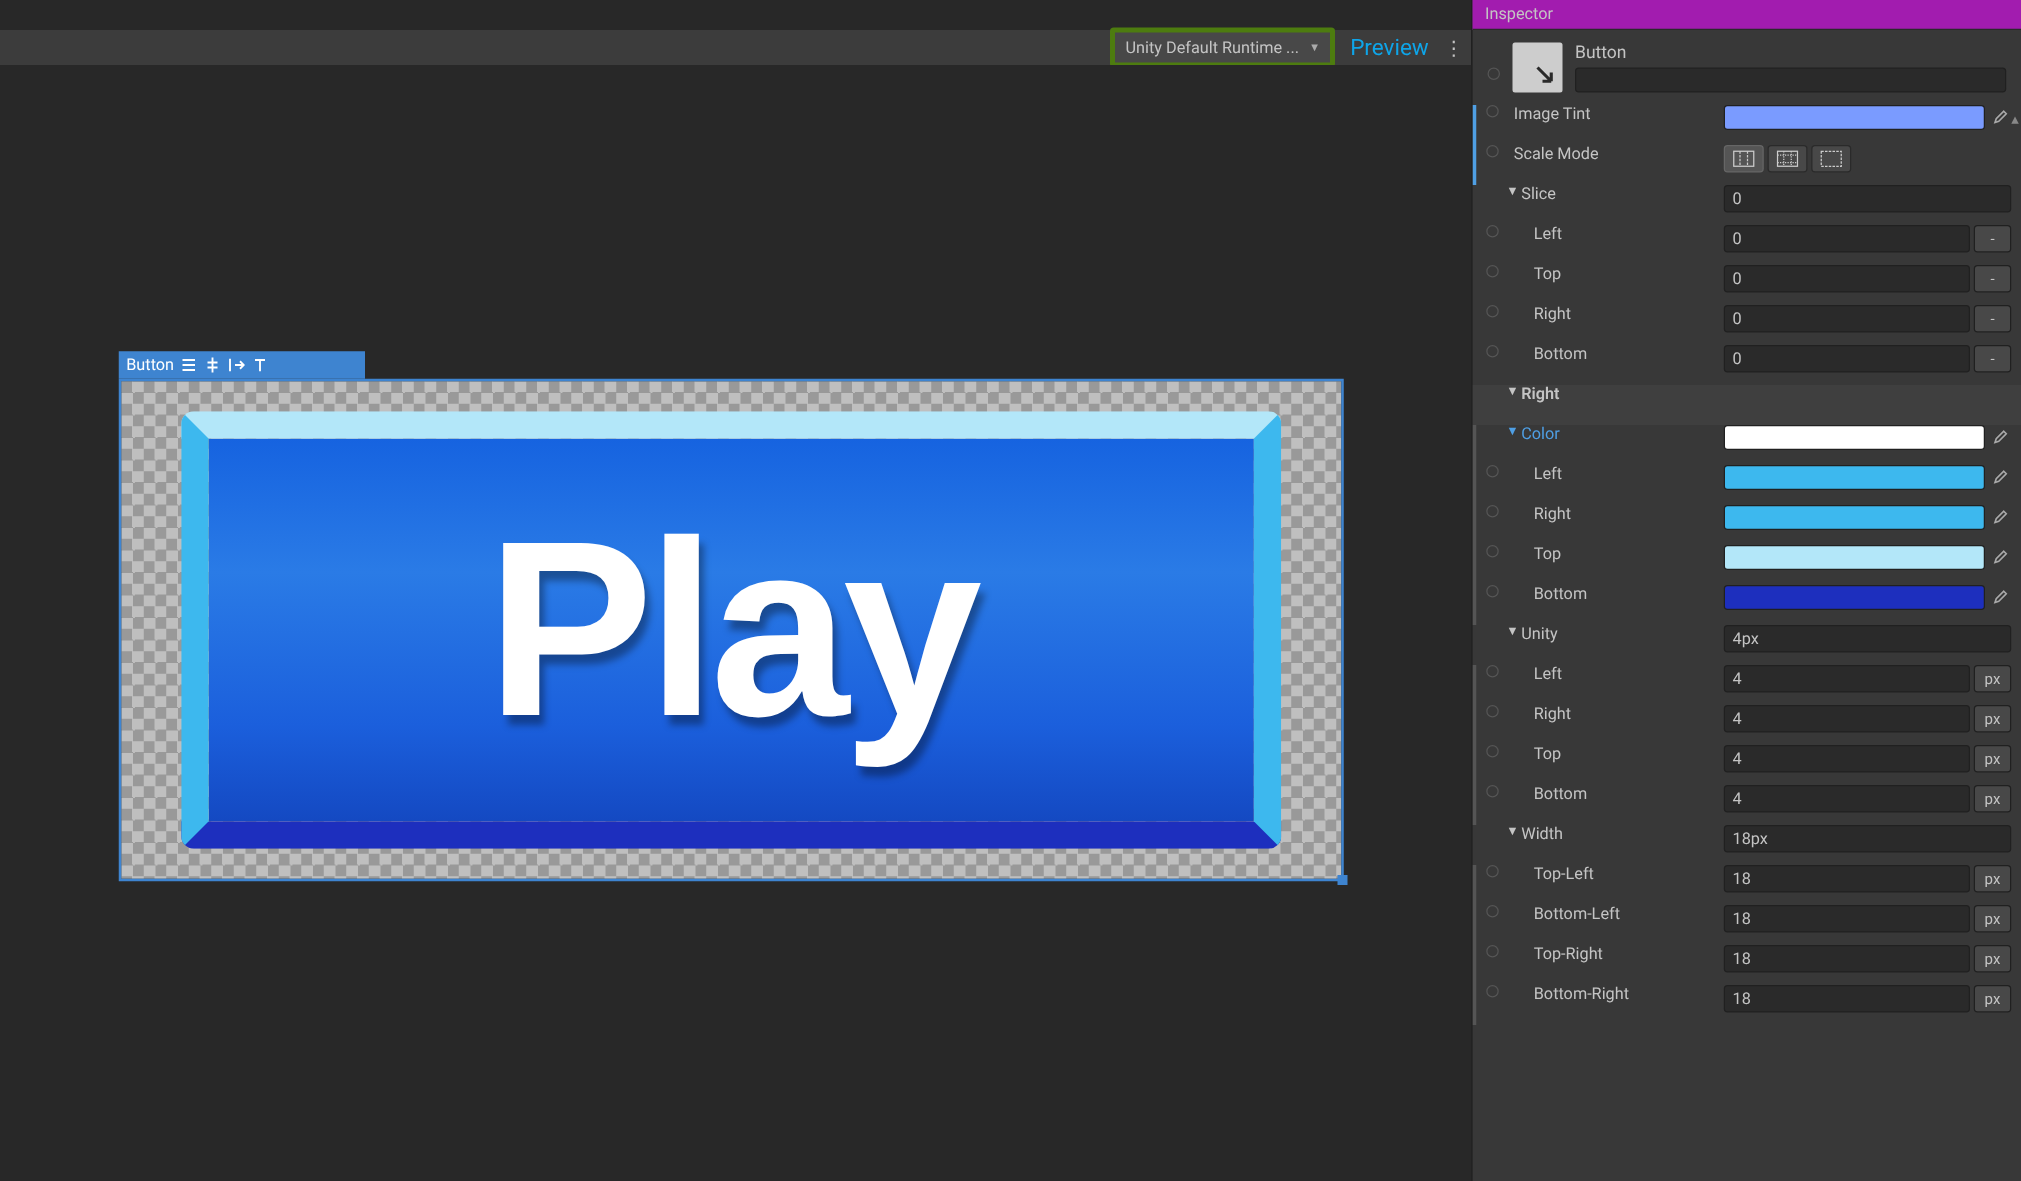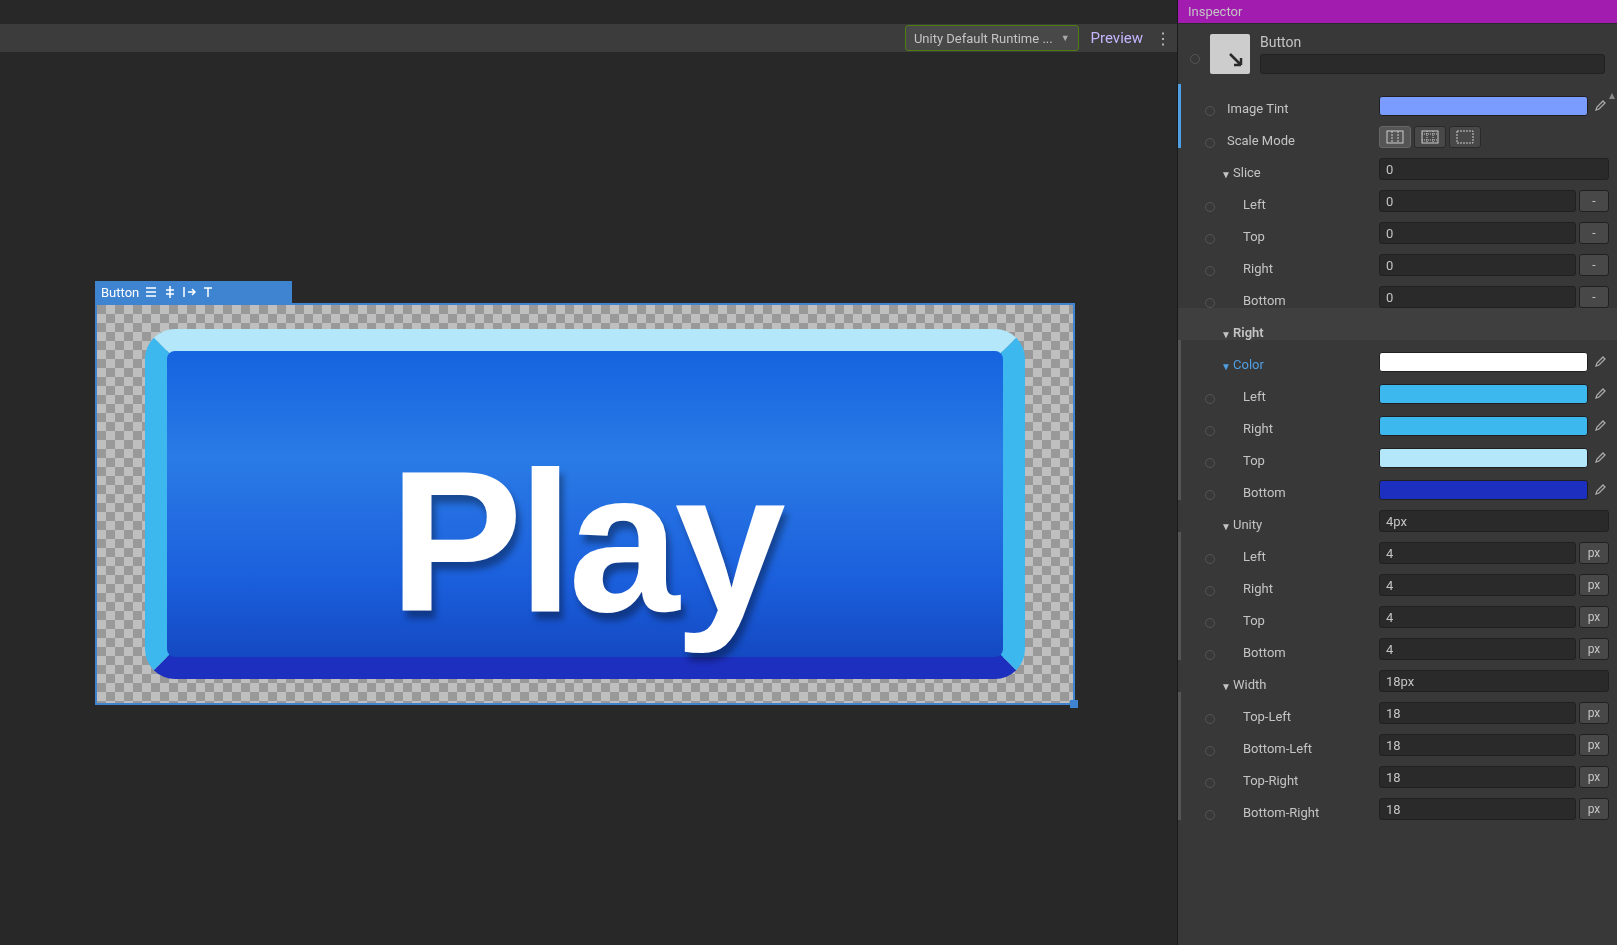--- a/index.html
+++ b/index.html
@@ -1,48 +1,48 @@
 <!DOCTYPE html>
 <html><head>
 <meta charset="utf-8">
 <style>
 *{box-sizing:border-box;margin:0;padding:0;font-family:-apple-system,BlinkMacSystemFont,"Segoe UI",Roboto,sans-serif}
 body{background:#282828;color:#c4c4c4;font-size:12px;overflow:hidden;width:1617px;height:945px}
 .root{display:flex;height:100%}
 .left{flex:1;display:flex;flex-direction:column;background:#282828}
 .tabstrip{height:24px;background:#282828}
 .toolbar{height:28px;background:#3c3c3c;display:flex;align-items:center;justify-content:flex-end;padding-right:6px;gap:2px}
-.runtime-dd{background:#484848;border:1px solid #4d7c0f;height:22px;padding:12px 8px;display:flex;align-items:center;gap:8px;border-radius:3px;cursor:pointer;font-size:13px;color:#c4c4c4}
+.runtime-dd{background:#484848;border:4px solid #4d7c0f;height:22px;padding:12px 8px;display:flex;align-items:center;gap:8px;border-radius:3px;cursor:pointer;font-size:13px;color:#c4c4c4}
 .runtime-dd .caret{font-size:9px;color:#aaa}
-.preview-btn{height:22px;padding:0 10px;background:transparent;border:none;color:#c4b5fd;font-size:15px;cursor:pointer}
+.preview-btn{height:22px;padding:0 10px;background:transparent;border:none;color:#0ea5e9;font-size:18px;cursor:pointer}
 .kebab{height:22px;width:16px;display:flex;align-items:center;justify-content:center;cursor:pointer;font-size:16px;color:#c4c4c4}
 .canvas-area{flex:1;background:#282828;position:relative}
 .viewport{position:absolute;top:229px;left:95px;width:980px}
 .sel-bar{background:#3e84d0;height:22px;display:flex;align-items:center;gap:5px;padding:0 6px;width:197px}
 .sel-bar span{color:#fff;font-size:13px}
 .sel-icon{display:inline-flex}
 .sel-frame{position:relative;border:2px solid #3e84d0;background-image:repeating-conic-gradient(#bfbfbf 0 25%,#999 0 50%);background-size:18px 18px;height:402px;display:flex;align-items:center;justify-content:center}
 .handle{position:absolute;width:8px;height:8px;background:#3e84d0}
 .handle.br{right:-5px;bottom:-5px}
-.play-btn{background:linear-gradient(180deg,#1663e0 0%,#2a7be6 35%,#1b5fdc 75%,#1449c2 100%);border-radius:30px;border-style:solid;border-width:22px;border-top-color:#b3e7f9;border-left-color:#3db8ee;border-right-color:#3db8ee;border-bottom-color:#1d2fbe;width:880px;height:350px;display:flex;align-items:flex-end;justify-content:center}
+.play-btn{background:linear-gradient(180deg,#1663e0 0%,#2a7be6 35%,#1b5fdc 75%,#1449c2 100%);border-radius:10px;border-style:solid;border-width:22px;border-top-color:#b3e7f9;border-left-color:#3db8ee;border-right-color:#3db8ee;border-bottom-color:#1d2fbe;width:880px;height:350px;display:flex;align-items:center;justify-content:center}
 .play-text{font-size:200px;font-weight:900;color:#fff;text-shadow:4px 8px 6px rgba(0,0,0,.35);font-family:Arial,sans-serif;letter-spacing:-5px}
 
 .inspector{width:440px;background:#383838;display:flex;flex-direction:column;border-left:1px solid #1a1a1a}
 .insp-title{height:24px;padding:0 10px;display:flex;align-items:center;font-size:13px;color:#c4c4c4;background:#a21caf;border-bottom:1px solid #2a2a2a}
 .obj-header{display:flex;align-items:flex-start;gap:10px;padding:10px 12px}
 .link-dot{width:10px;height:10px;border:1.5px solid #555;border-radius:50%;margin-top:20px}
 .obj-ico{width:40px;height:40px;background:#cdcdcd;border-radius:2px;position:relative;overflow:hidden}
 .obj-ico svg{position:absolute;bottom:2px;right:2px}
 .obj-right{flex:1;display:flex;flex-direction:column;gap:4px}
 .obj-name{font-size:14px;color:#c4c4c4}
 .obj-field{height:20px;background:#2a2a2a;border:1px solid #202020;border-radius:3px}
 .props{flex:1;overflow:auto;position:relative}
 .props::-webkit-scrollbar{width:14px}
 .vscroll-hint{position:absolute;right:2px;top:4px;color:#888}
-.row{display:flex;align-items:flex-end;height:32px;padding:0 8px 0 16px;position:relative}
+.row{display:flex;align-items:flex-start;height:32px;padding:0 8px 0 0;position:relative}
 .row .dot{width:10px;height:10px;border:1.5px solid #555;border-radius:50%;margin:0 4px 0 8px;flex-shrink:0}
 .row .caret-f{width:14px;text-align:center;font-size:10px;color:#888;cursor:pointer;flex-shrink:0}
 .row .caret-f.open{color:#c4c4c4}
 .row .caret-f.blue{color:#4f9fe4}
 .row .lbl{flex:0 0 auto;font-size:13px;color:#c4c4c4}
 .row .lbl.blue{color:#4f9fe4}
 .row .spacer{flex:1}
 .blueL{border-left:3px solid #4f9fe4}
 .greyL{border-left:3px solid #555}
 .noL{border-left:3px solid transparent}

